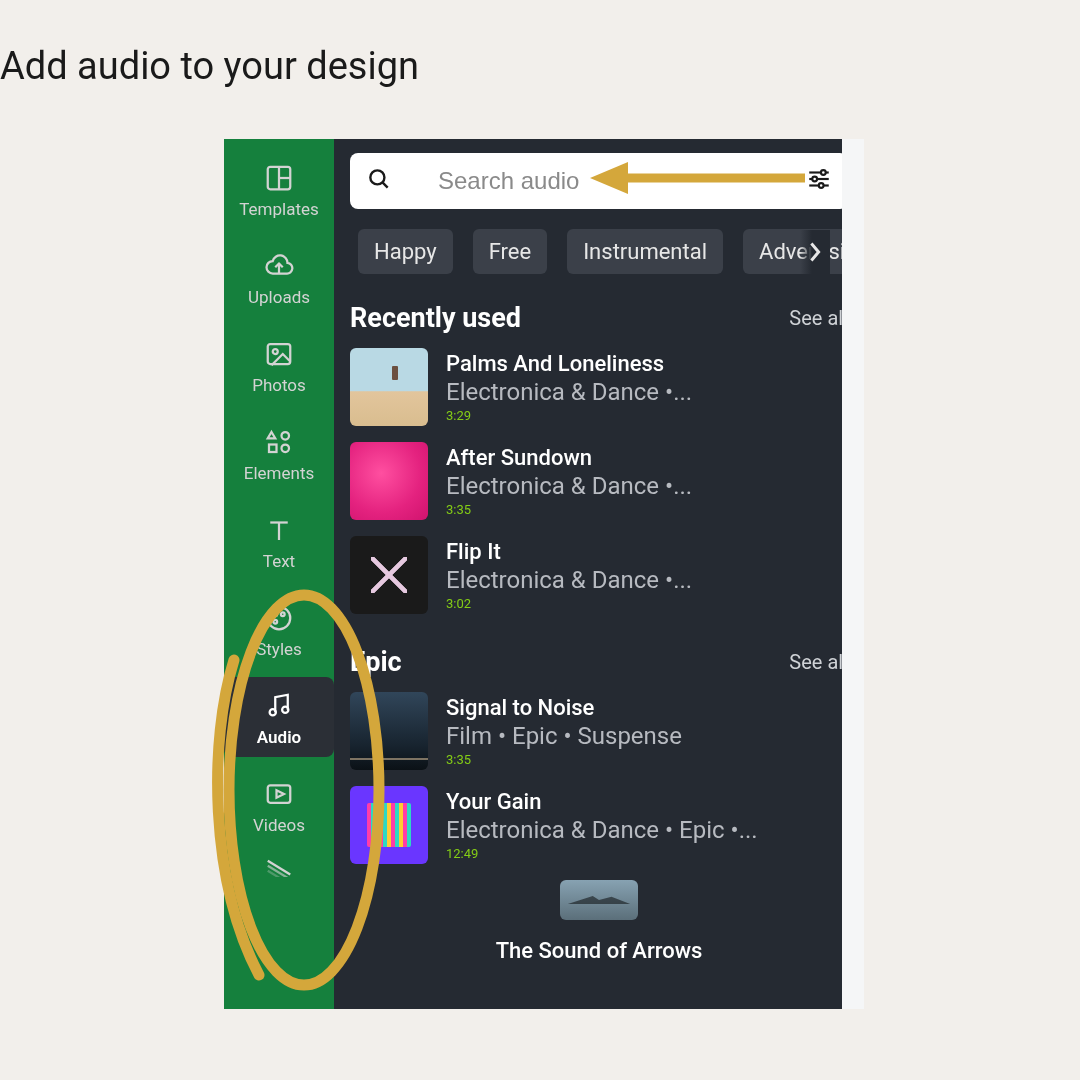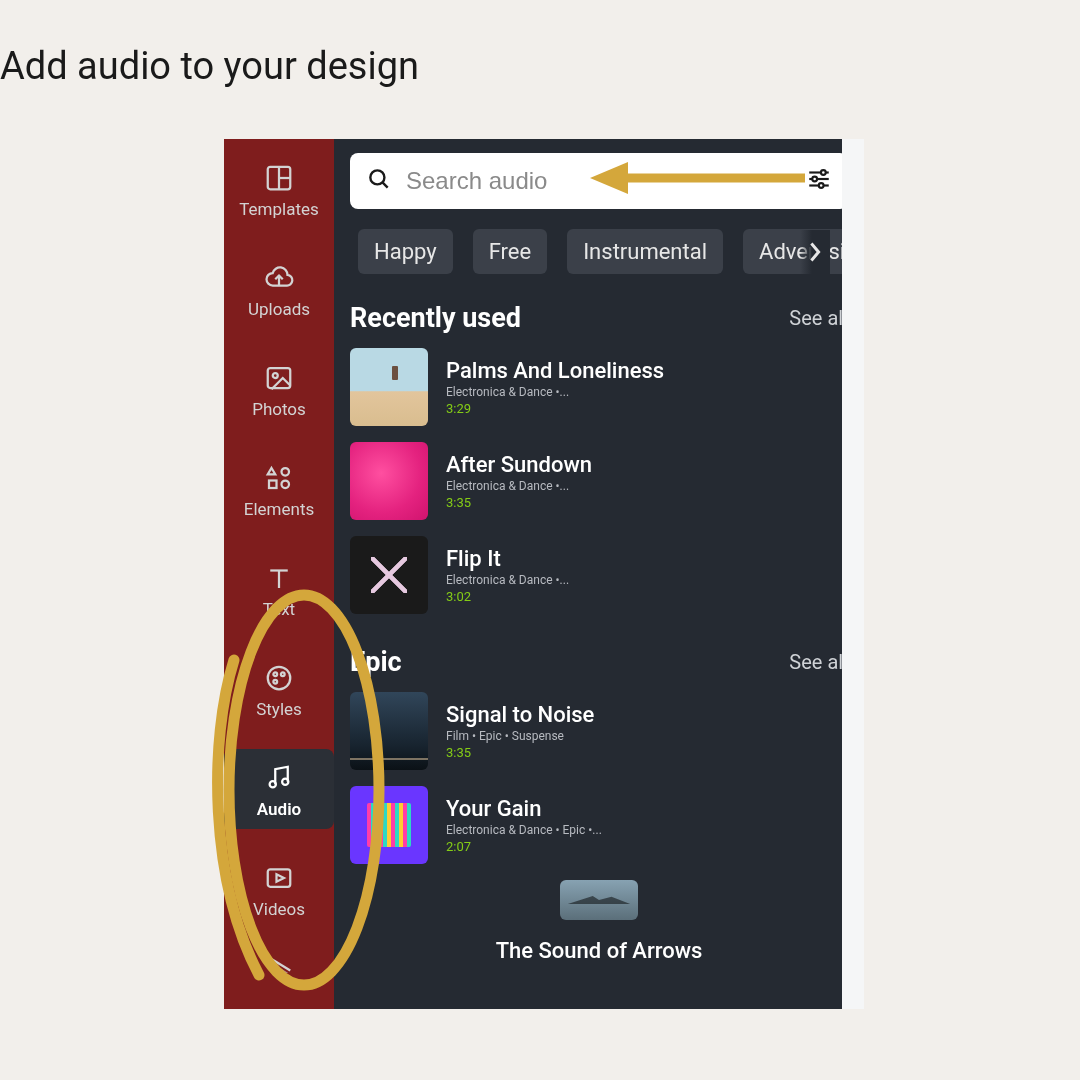--- a/index.html
+++ b/index.html
@@ -27,26 +27,26 @@
     background: #0f0f0f;
     overflow: hidden;
   }
   
   .sidebar {
     position: absolute;
     left: 0;
     top: 0;
     width: 110px;
     height: 100%;
-    background: #7f1d1d;
+    background: #15803d;
     display: flex;
     flex-direction: column;
     align-items: center;
     padding-top: 10px;
-    gap: 20px;
+    gap: 8px;
   }
   .side-item {
     width: 100%;
     text-align: center;
     padding: 14px 0 10px 0;
     color: #d3d3d3;
     font-size: 17px;
     cursor: pointer;
   }
   .side-item.active {
@@ -85,20 +85,21 @@
   
   .search {
     position: relative;
     display: flex;
     align-items: center;
     background: #ffffff;
     border-radius: 8px;
     height: 56px;
     padding: 0 16px;
     color: #6f6f6f;
+    gap: 32px;
   }
   .search input {
     border: 0;
     outline: 0;
     background: transparent;
     font-size: 24px;
     color: #6f6f6f;
     flex: 1;
     margin-left: 12px;
   }
@@ -163,21 +164,21 @@
     border-radius: 6px;
     flex-shrink: 0;
   }
   .track-info .t-title {
     font-size: 22px;
     color: #ffffff;
     font-weight: 500;
     margin-bottom: 2px;
   }
   .track-info .t-meta {
-    font-size: 12px;
+    font-size: 24px;
     color: #b7bac0;
     margin-bottom: 2px;
     white-space: nowrap;
     overflow: hidden;
     text-overflow: ellipsis;
     max-width: 350px;
   }
   .track-info .t-dur {
     font-size: 13px;
     color: #84cc16;
@@ -417,21 +418,21 @@
         <div class="t-meta">Film • Epic • Suspense</div>
         <div class="t-dur">3:35</div>
       </div>
     </div>
 
     <div class="track">
       <div class="cover cov-gain"></div>
       <div class="track-info">
         <div class="t-title">Your Gain</div>
         <div class="t-meta">Electronica &amp; Dance • Epic •...</div>
-        <div class="t-dur">2:07</div>
+        <div class="t-dur">12:49</div>
       </div>
     </div>
 
     <div class="track" style="margin-bottom:0;flex-direction:column;">
       <div class="cover cov-arrows" style="height:40px;"></div>
       <div class="track-info">
         <div class="t-title">The Sound of Arrows</div>
       </div>
     </div>
 

